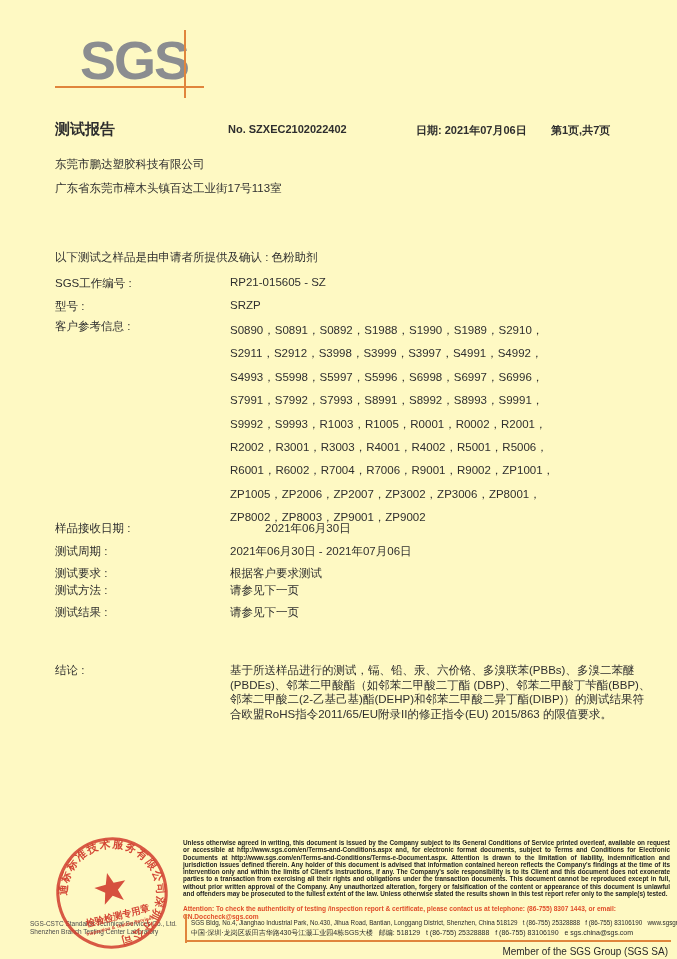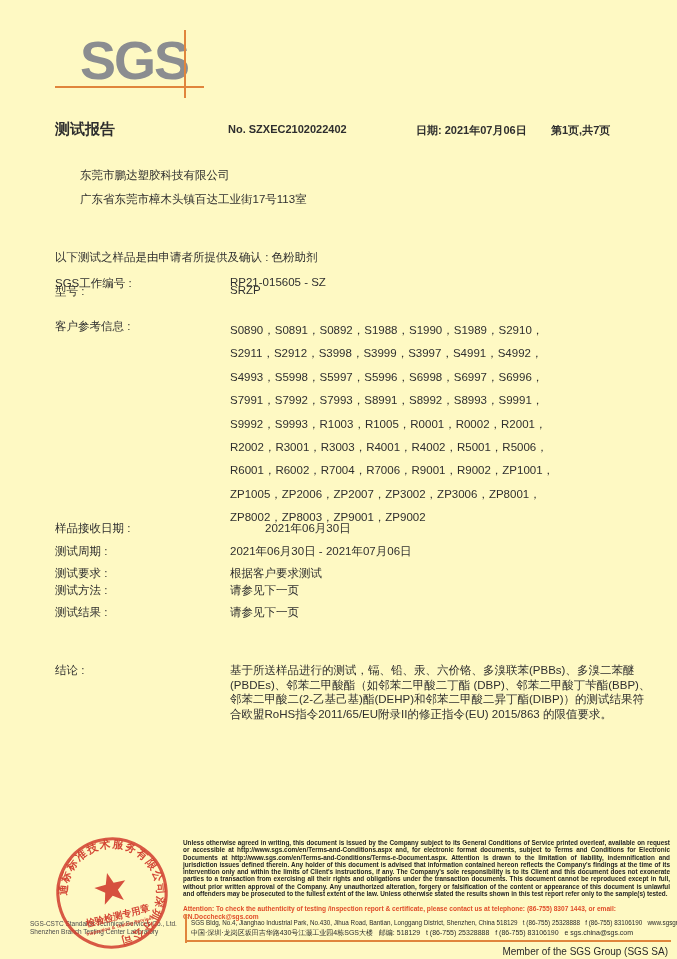--- a/index.html
+++ b/index.html
@@ -14,27 +14,27 @@
     position:absolute;left:80px;top:34px;font-size:54px;font-weight:bold;
     color:#8b8d90;letter-spacing:-2px;line-height:52px;
   }
   .logo-hline{position:absolute;left:55px;top:86px;width:149px;height:2px;background:#e0853c;}
   .logo-vline{position:absolute;left:184px;top:30px;width:2px;height:68px;background:#e0853c;}
   .report-title{position:absolute;left:55px;top:120px;font-size:15px;font-weight:bold;color:#2e2e2e;}
   .report-no{position:absolute;left:228px;top:123px;font-size:11px;color:#2e2e2e;font-weight:bold;}
   .report-date{position:absolute;left:416px;top:123px;font-size:11px;color:#2e2e2e;font-weight:bold;}
   .report-page{position:absolute;left:551px;top:123px;font-size:11px;color:#2e2e2e;font-weight:bold;}
   
-  .applicant{position:absolute;left:55px;top:163px;font-size:11.5px;line-height:24px;color:#2f2f2f;margin-left:25px;}
+  .applicant{position:absolute;left:55px;top:152px;font-size:11.5px;line-height:24px;color:#2f2f2f;}
   
   .statement{position:absolute;left:55px;top:250px;font-size:11.5px;color:#2f2f2f;}
   .row{position:absolute;left:55px;display:flex;font-size:11.5px;color:#2f2f2f;}
   .row .lbl{width:175px;flex:0 0 175px;}
   .row .val{width:425px;}
-  .r-job{top:276px;} .r-model{top:284px;} .r-clientref{top:319px;}
+  .r-job{top:276px;} .r-model{top:299px;} .r-clientref{top:319px;}
   .r-received{top:521px;gap:35px;} .r-period{top:544px;} .r-req{top:566px;}
   .r-method{top:583px;} .r-result{top:605px;align-items:center;} .r-conclusion{top:620px;margin-top:43px;}
   .ref-lines div{line-height:23.4px;}
   .conclusion-text{line-height:14.6px;}
   
   .company-lines{position:absolute;left:30px;top:920px;width:170px;font-size:6.5px;
     color:#4a4a4a;line-height:8px;}
   .stamp{position:absolute;left:52px;top:834px;width:120px;height:118px;
     transform:rotate(-14deg);opacity:0.92;z-index:3;}
   .disclaimer{

